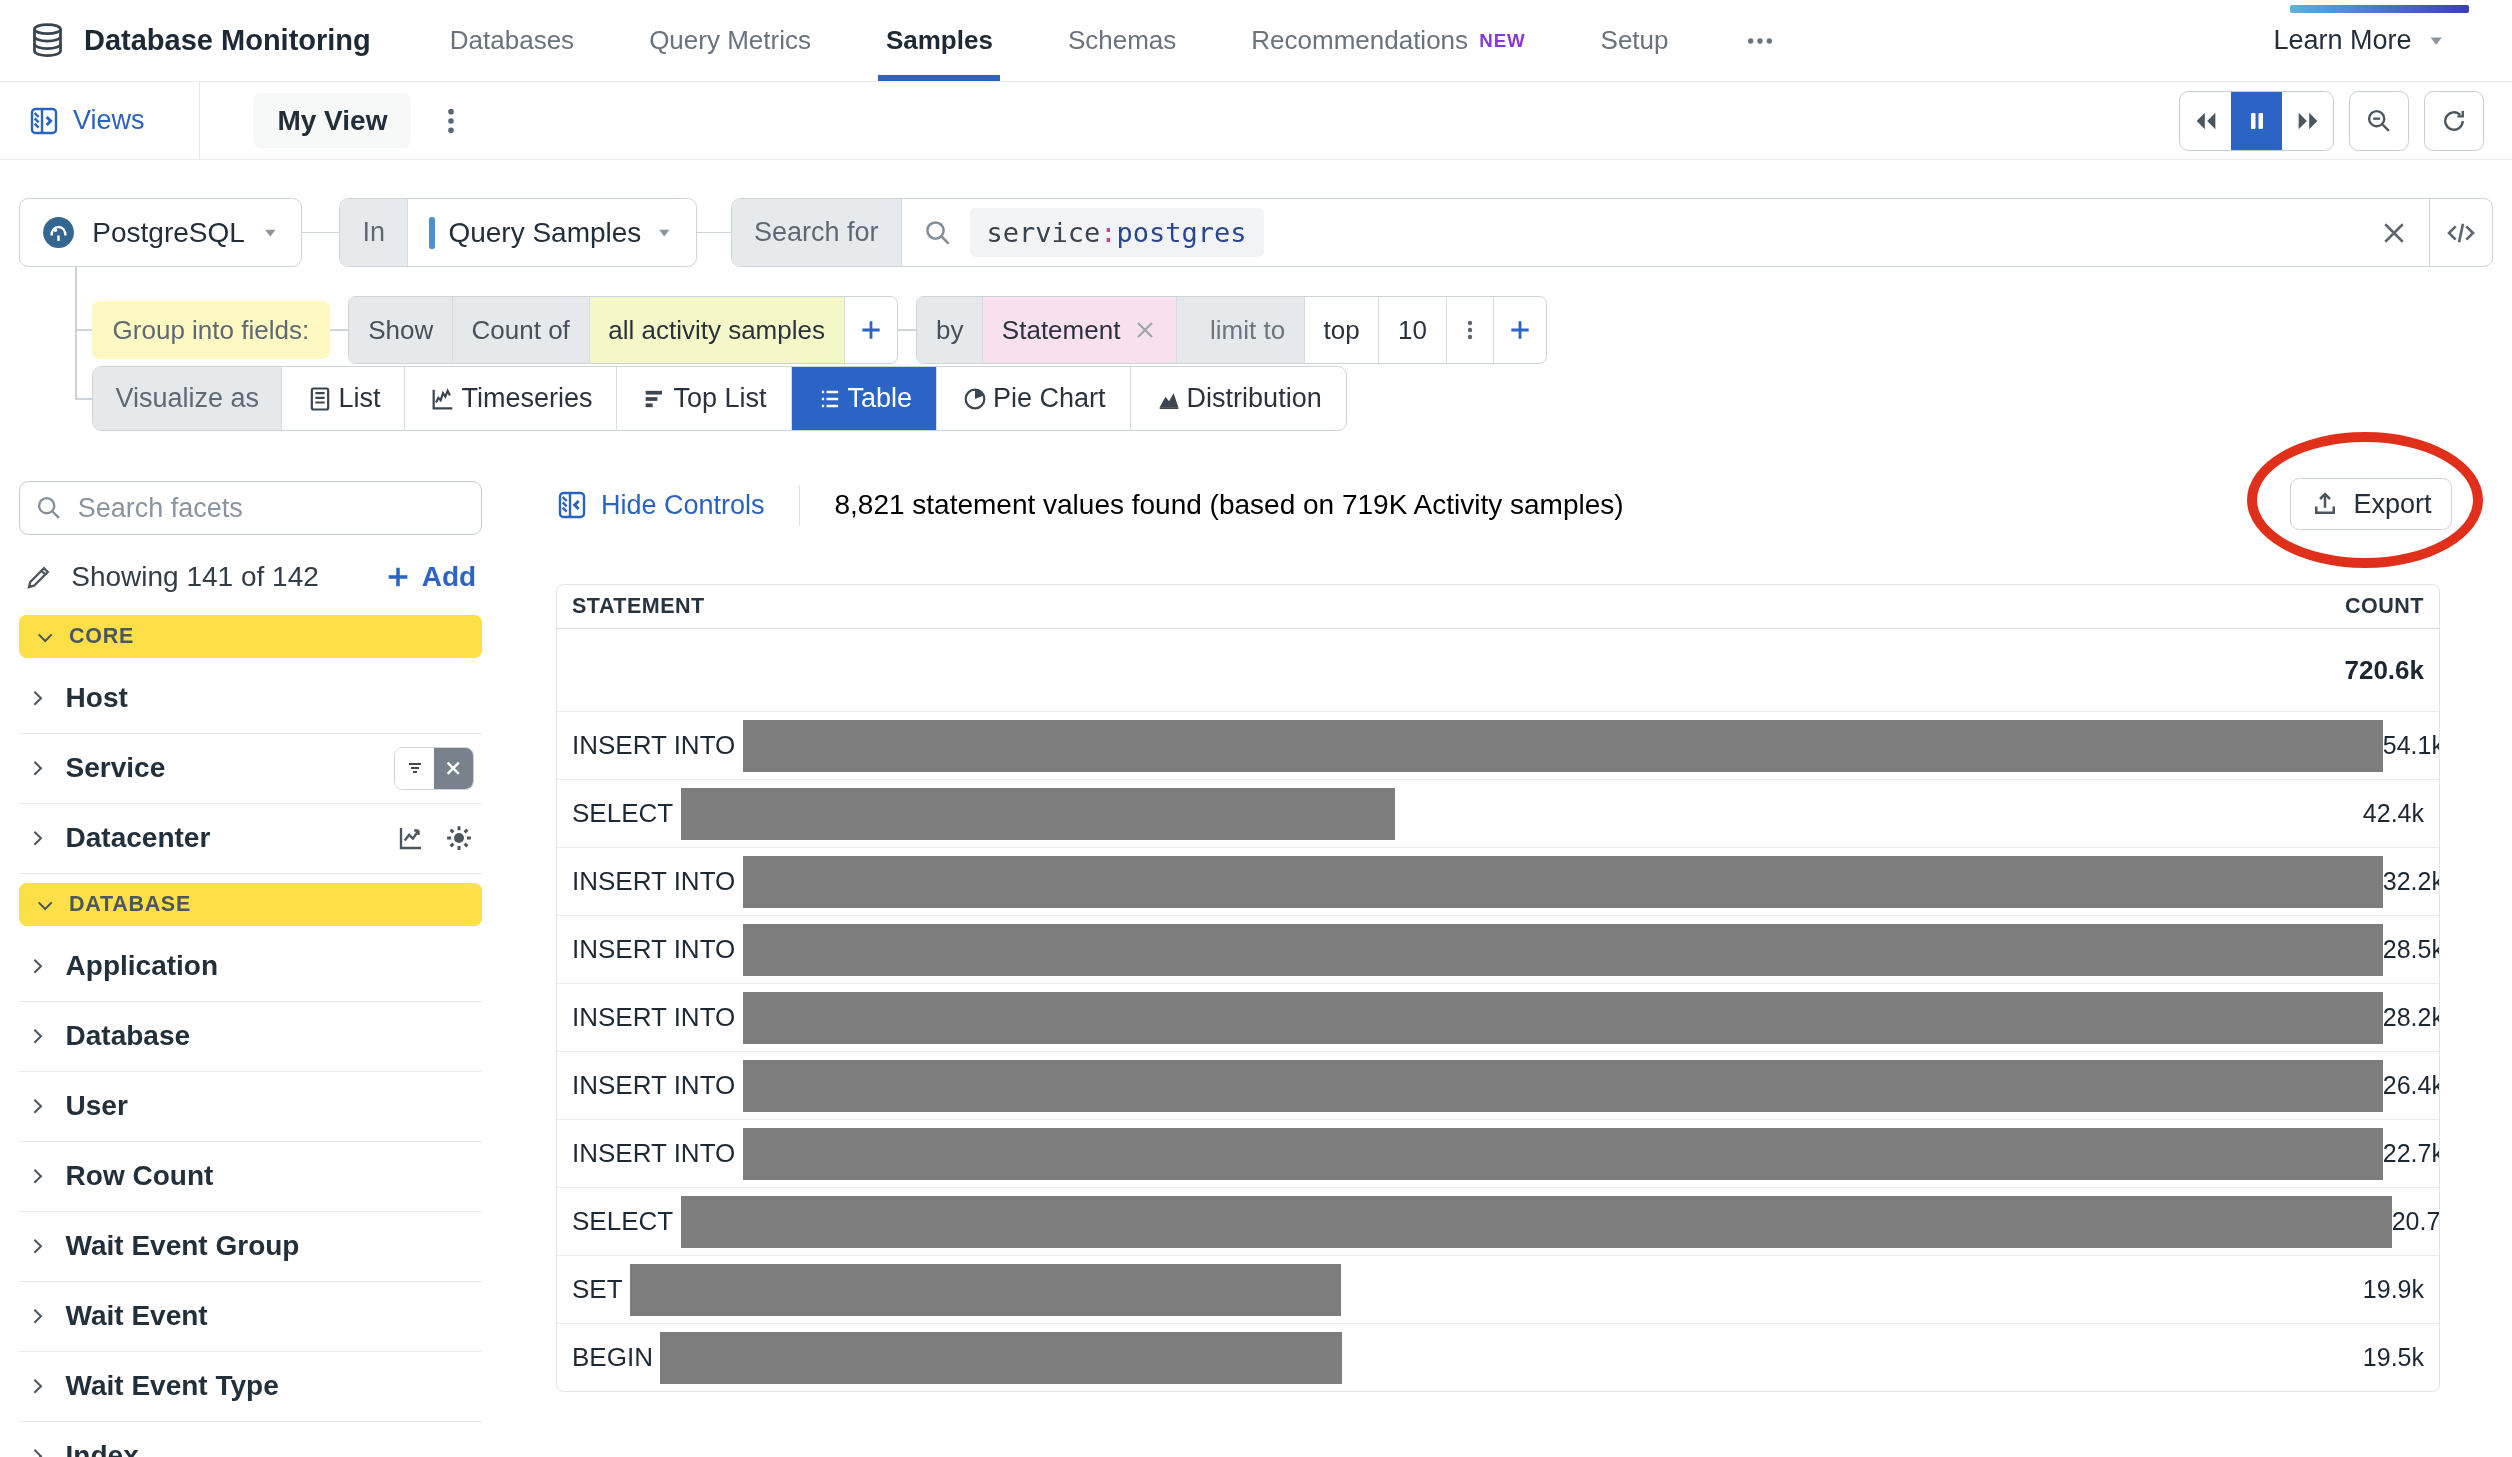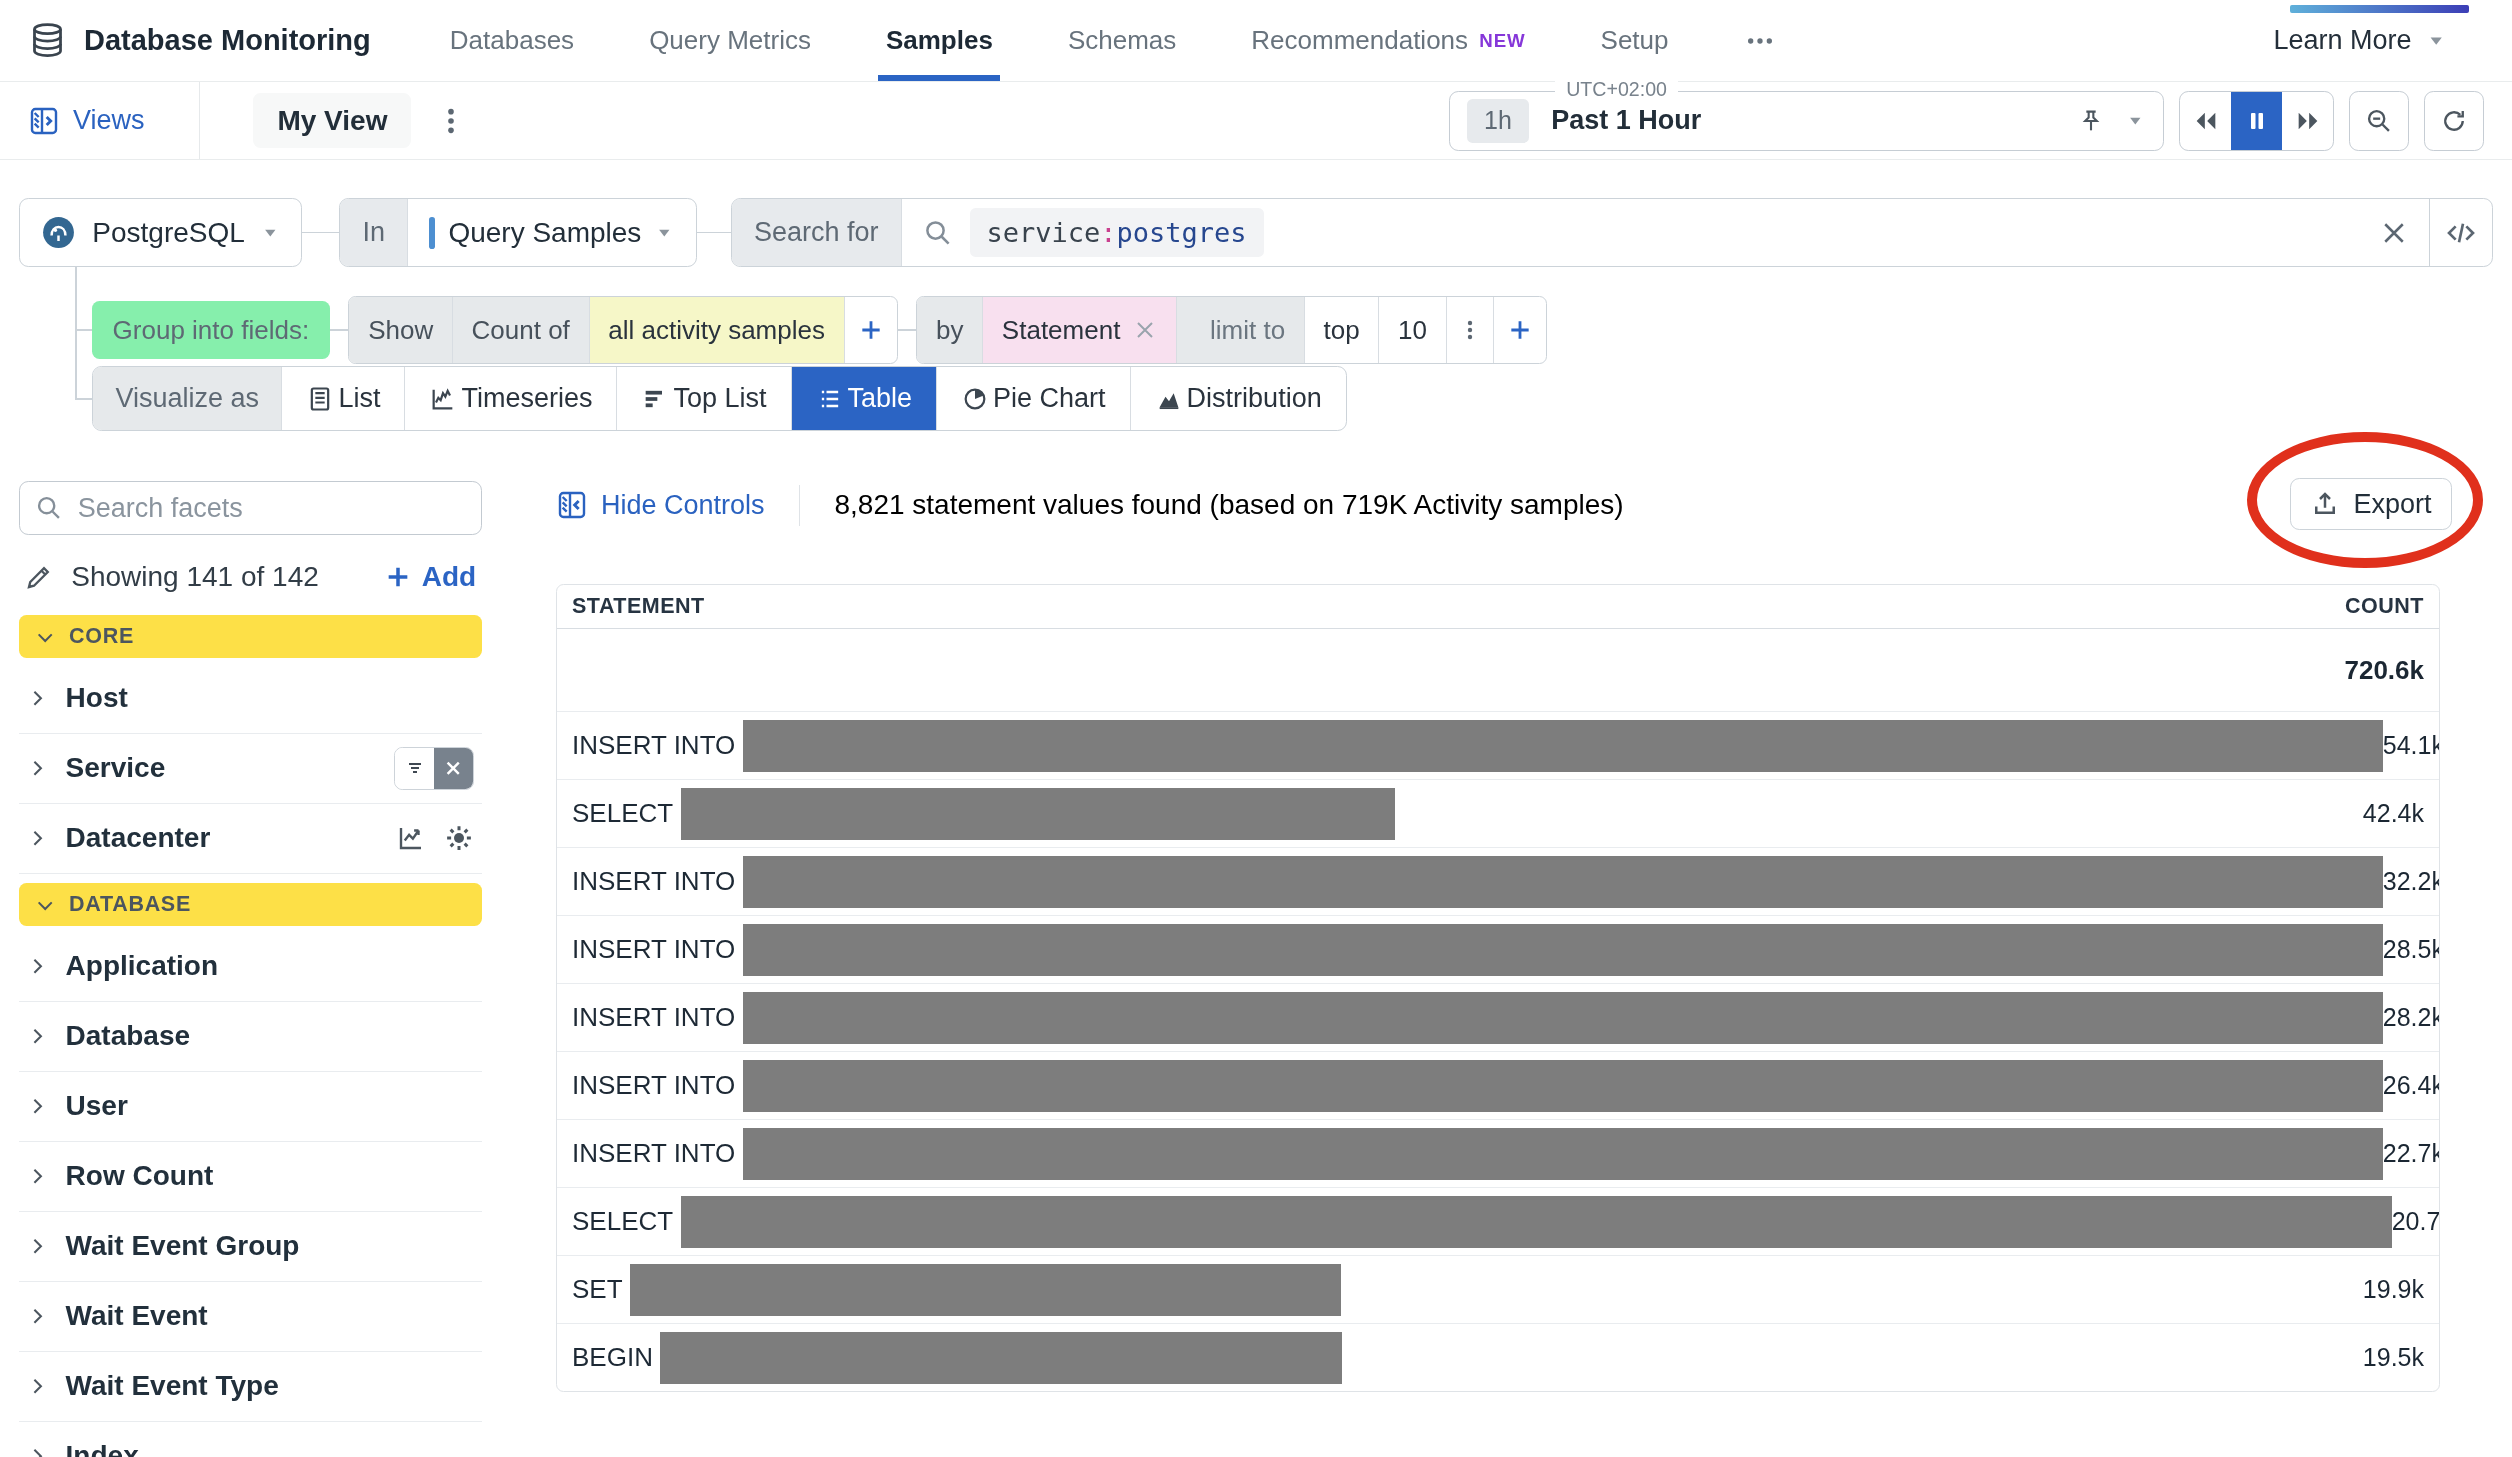--- a/index.html
+++ b/index.html
@@ -58,21 +58,21 @@
   .tok-attr{color:#39434d;}.tok-sep{color:#c9408e;}.tok-val{color:#27478f;}
   .clear-btn{margin-left:auto;color:#5c6772;}
   .code-cell{width:62px;height:100%;border-left:1.9px solid #ccd3d9;display:flex;align-items:center;justify-content:center;color:#5c6772;}
 
   
   .vline{position:absolute;left:75px;top:267px;width:1.9px;height:132px;background:#ccd3d9;}
   .stub{position:absolute;left:75px;width:17px;height:1.9px;background:#ccd3d9;}
 
   
   .grouprow{position:absolute;top:301px;left:92px;height:58px;display:flex;align-items:center;}
-  .gchip{background:#86efac;border-radius:7.5px;height:58px;display:flex;align-items:center;padding:0 20.6px;
+  .gchip{background:#fef9c3;border-radius:7.5px;height:58px;display:flex;align-items:center;padding:0 20.6px;
          font-size:26px;color:#5e6974;box-sizing:border-box;}
   .gconn{width:18.7px;height:1.9px;background:#ccd3d9;}
   .gbox{height:68px;border:1.9px solid #ccd3d9;border-radius:7.5px;display:flex;overflow:hidden;background:#fff;box-sizing:border-box;}
   .gcell{display:flex;align-items:center;padding:0 18.7px;font-size:26px;color:#2a333d;border-right:0.9px solid #d8dde2;
          height:100%;box-sizing:border-box;white-space:nowrap;}
   .gcell:last-child{border-right:none;}
   .gcell.gray{background:#e6e9eb;color:#47515b;}
   .gcell.lighter{color:#6b7680;padding-left:33px;}
   .gcell.yellow{background:#f6f7c8;}
   .gcell.pink{background:#f8e0ef;gap:13px;}
@@ -213,38 +213,20 @@
     <div class="myview">My View</div>
     <div class="kebab-btn">
       <svg width="28" height="32" viewBox="0 0 24 24" fill="currentColor">
         <circle cx="12" cy="4" r="2.4"></circle>
           <circle cx="12" cy="12" r="2.4"></circle>
           <circle cx="12" cy="20" r="2.4"></circle>
       </svg>
     </div>
 
     <div class="timewrap">
-      <div class="timebox">
-        <span class="tz">UTC+02:00</span>
-        <span class="tchip">1h</span>
-        <span class="tlabel">Past 1 Hour</span>
-        <span class="pinbox">
-          <span>
-            <svg width="28" height="28" viewBox="0 0 24 24" fill="none" stroke="currentColor" stroke-width="1.8">
-              <path d="M8 4h8M10 4v5l-3 3h10l-3-3V4"></path>
-                <path d="M12 12v8"></path>
-            </svg>
-          </span>
-          <span style="color:#8b949c;">
-            <svg width="20.6" height="20.6" viewBox="0 0 24 24" fill="currentColor">
-                <path d="M6 9h12l-6 8z"></path>
-              </svg>
-          </span>
-        </span>
-      </div>
       <div class="pbgroup">
         <div class="pbtn">
           <svg width="28" height="28" viewBox="0 0 24 24" fill="currentColor">
             <path d="M11 5L4 12l7 7zM20 5l-7 7 7 7z"></path>
           </svg>
         </div>
         <div class="pbtn pause">
           <svg width="24" height="24" viewBox="0 0 24 24" fill="currentColor">
             <rect x="6" y="4" width="4.5" height="16" rx="1"></rect>
               <rect x="13.5" y="4" width="4.5" height="16" rx="1"></rect>

